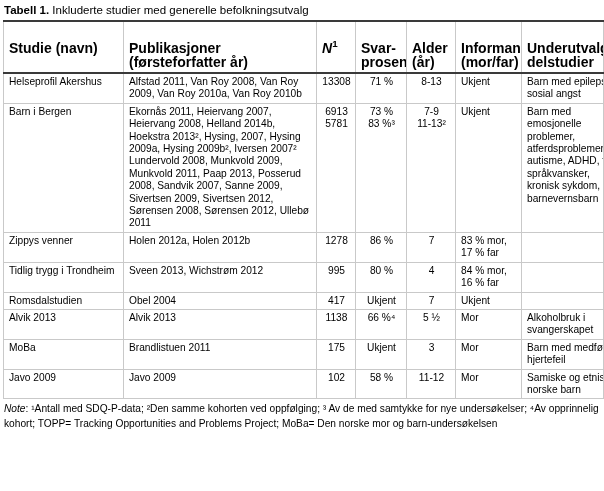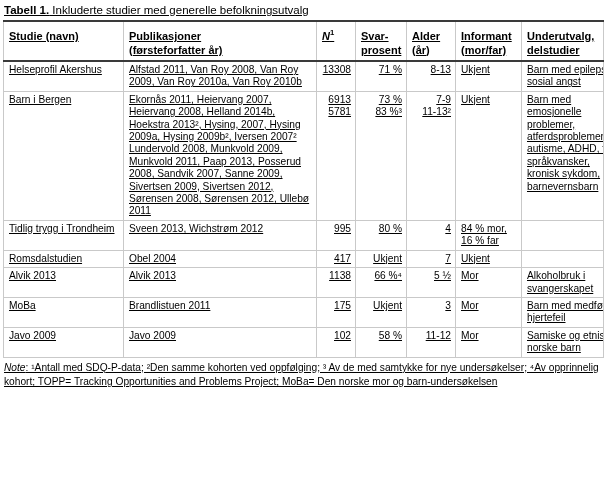--- a/index.html
+++ b/index.html
@@ -13,21 +13,20 @@
     font-family: "Liberation Sans", sans-serif;
     color: #000000;
     overflow: hidden;
   }
   .page {
     position: relative;
     width: 496px;
     height: 491px;
     box-sizing: border-box;
     padding: 3px 2px 0 2px;
-    text-decoration: underline;
   }
   .caption {
     font-size: 11.5px;
     line-height: 15px;
     margin: 0 0 2px 2px;
     white-space: nowrap;
   }
   .caption b { font-weight: bold; }
 
   table.tbl {
@@ -43,38 +42,38 @@
     font-size: 10.2px;
     line-height: 12.4px;
     overflow: hidden;
     white-space: normal;
     word-break: normal;
   }
   table.tbl thead th {
     border-top: 2px solid #3a3a3a;
     border-bottom: 2px solid #3a3a3a;
     font-weight: bold;
-    font-size: 11px;
+    font-size: 14px;
     line-height: 13.5px;
     text-align: left;
-    padding-top: 8px;
+    padding-top: 20px;
     padding-bottom: 3px;
   }
   table.tbl thead th.ctr { }
 
   
   col.c0 { width: 120px; }
   col.c1 { width: 193px; }
   col.c2 { width: 39px; }
   col.c3 { width: 51px; }
   col.c4 { width: 49px; }
   col.c5 { width: 66px; }
   col.c6 { width: 82px; }
 
-  td.num, td.pct, td.age { text-align: right; margin-top: 28px; }
+  td.num, td.pct, td.age { text-align: center; margin-top: 28px; }
   td.pubs { font-size: 9.6px; line-height: 12.2px; padding-right: 3px; }
   td.study { font-size: 10.6px; }
   td.sub   { font-size: 10.4px; }
   td.inf   { font-size: 10.4px; }
 
   
   tr.last td { border-bottom: 2px solid #3a3a3a; }
 
   
   td.sub .clip {
@@ -154,20 +153,31 @@
           <td class="pubs">Ekornås 2011, Heiervang 2007, Heiervang 2008, Helland 2014b, Hoekstra 2013², Hysing, 2007, Hysing 2009a, Hysing 2009b², Iversen 2007² Lundervold 2008, Munkvold 2009, Munkvold 2011, Paap 2013, Posserud 2008, Sandvik 2007, Sanne 2009, Sivertsen 2009, Sivertsen 2012, Sørensen 2008, Sørensen 2012, Ullebø 2011</td>
           <td class="num">6913<br>5781</td>
           <td class="pct">73 %<br>83 %³</td>
           <td class="age">7-9<br>11-13²</td>
           <td class="inf">Ukjent</td>
           <td class="sub">
             <span class="clip">Barn med emosjonelle problemer, atferdsproblemer, autisme, ADHD, tics, språkvansker, kronisk sykdom, barnevernsbarn</span>
           </td>
         </tr>
         <tr>
+          <td class="study">Zippys venner</td>
+          <td class="pubs">Holen 2012a, Holen 2012b</td>
+          <td class="num">1278</td>
+          <td class="pct">86 %</td>
+          <td class="age">7</td>
+          <td class="inf">83 % mor, 17 % far</td>
+          <td class="sub">
+            <span class="clip"></span>
+          </td>
+        </tr>
+        <tr>
           <td class="study">Tidlig trygg i Trondheim</td>
           <td class="pubs">Sveen 2013, Wichstrøm 2012</td>
           <td class="num">995</td>
           <td class="pct">80 %</td>
           <td class="age">4</td>
           <td class="inf">84 % mor, 16 % far</td>
           <td class="sub">
             <span class="clip"></span>
           </td>
         </tr>

